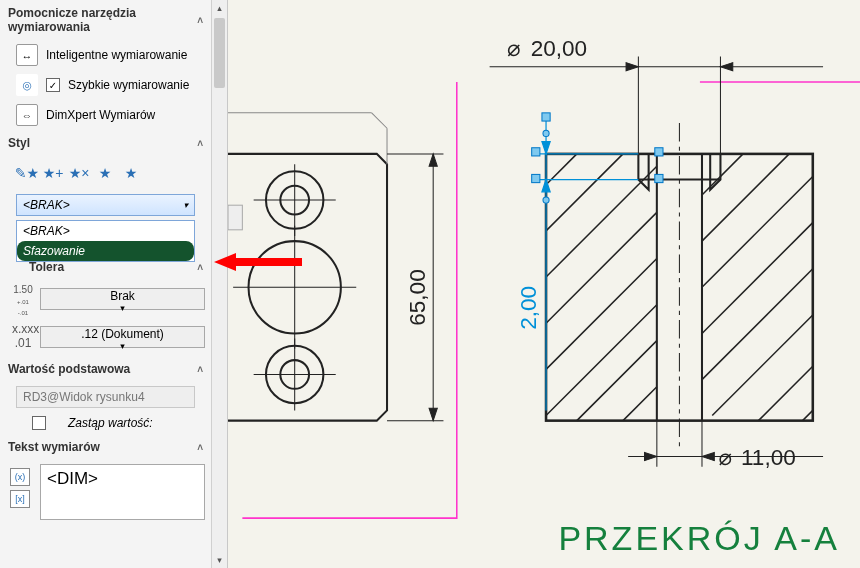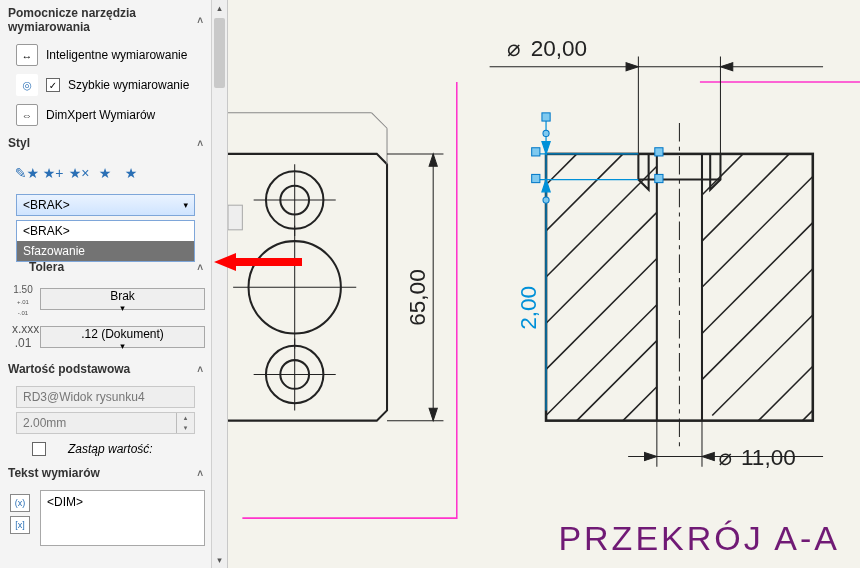--- a/index.html
+++ b/index.html
@@ -9,49 +9,49 @@
 .panel { width: 228px; height: 568px; background: #f4f4f4; border-right: 1px solid #c8c8c8; overflow: hidden; font-size: 12px; display:flex; flex-direction:column;justify-content:flex-end; }
 .panel-inner { flex:1; }
 .section-hdr { padding: 6px 8px; font-weight: bold; color:#333; position:relative; display:flex; align-items:center; justify-content:space-between; }
 .section-hdr .chev { color:#666; font-size:10px; }
 .item-row { display:flex; align-items:center; padding:4px 8px 4px 16px; gap:8px; }
 .icon-box { width:22px; height:22px; border:1px solid #999; display:inline-flex; align-items:center; justify-content:center; border-radius:2px; background:#fff; font-size:11px; }
 .cbox { width:14px; height:14px; border:1px solid #666; display:inline-flex; align-items:center; justify-content:center; font-size:10px; background:#fff;}
 .style-icons { display:flex; gap:4px; padding:6px 16px; }
 .style-icons .ic { width:22px; height:22px; display:flex; align-items:center; justify-content:center; font-size:14px; color:#2a6fb5; }
 .select { margin:4px 16px; height:22px; border:1px solid #7ea6d9; background:linear-gradient(#eaf3ff,#cfe4ff); display:flex; align-items:center; justify-content:space-between; padding:0 6px; font-size:12px; position:relative;}
-.section-body { position: relative; }
+.section-body { position: relative; font-style: italic; }
 .dropdown { position:absolute; left:16px; right:16px; top:26px; background:#fff; border:1px solid #7ea6d9; z-index:5; }
 .dropdown .opt { padding:3px 6px; font-size:12px;}
-.dropdown .opt.sel { background:#737373; color:#fff; }
+.dropdown .opt.sel { background:#14532d; color:#fff;border-radius:8px; }
 .plain-select { margin:4px 6px 4px 40px; height:22px; border:1px solid #a8a8a8; background:#efefef; display:flex; align-items:center; justify-content:space-between; padding:0 6px; font-size:12px;flex-direction:column; }
 .left-icon { position:absolute; left:12px; font-size:10px; color:#555; width:22px; text-align:center;}
 .row-rel { position:relative; padding:4px 0;}
 .readonly { margin:4px 16px; height:22px; border:1px solid #c8c8c8; background:#eee; color:#777; display:flex; align-items:center; padding:0 6px;}
 .spin { margin:4px 16px; height:22px; border:1px solid #c8c8c8; background:#eee; color:#777; display:flex; align-items:center; justify-content:space-between; padding:0 0 0 6px;}
 .spin .btns { display:flex; flex-direction:column; }
 .spin .btns span { width:18px; height:10px; border-left:1px solid #bbb; display:flex; align-items:center; justify-content:center; font-size:7px; color:#666;}
 .chk-row { display:flex; align-items:center; gap:22px; padding:4px 32px;font-style:italic; }
-.textarea { margin:4px 6px 4px 40px; height:56px; border:1px solid #a8a8a8; background:#fff; padding:4px 6px; font-size:12px; position:relative;}
+.textarea { margin:4px 6px 4px 40px; height:56px; border:1px solid #a8a8a8; background:#fff; padding:4px 6px; font-size:17px; position:relative;}
 .side-icons { position:absolute; left:10px; display:flex; flex-direction:column; gap:4px; }
 .side-icons .si { width:20px; height:18px; border:1px solid #888; background:#fff; display:flex; align-items:center; justify-content:center; font-size:9px; color:#2a6fb5;}
 .scroll-track { width:16px; background:#efefef; border-left:1px solid #d0d0d0; display:flex; flex-direction:column; }
 .scroll-track .arr { height:16px; display:flex; align-items:center; justify-content:center; font-size:9px; color:#555;}
 .scroll-track .thumb { background:#c9c9c9; margin:1px 2px; border-radius:2px; }
 
 
 .canvas { flex:1; position:relative; background:#f4f3ec; }
 svg.drawing { position:absolute; inset:0; }
 
 
 .red-arrow { position:absolute; top:252px; left:214px; width:88px; height:20px; }
 .red-arrow svg { width:100%; height:100%; }
 
 
-.sec-label { position:absolute; bottom:10px; right:20px; font-size:34px; letter-spacing:3px; color:#701a75; font-weight:300; font-family: Arial, sans-serif;}
+.sec-label { position:absolute; bottom:10px; right:20px; font-size:34px; letter-spacing:3px; color:#15803d; font-weight:300; font-family: Arial, sans-serif;}
 </style>
 </head>
 <body>
 
 <div class="panel">
  <div style="display:flex; flex:1;">
   <div class="panel-inner">
 
     <div class="section-hdr">
       <span>Pomocnicze narzędzia wymiarowania</span>
@@ -113,27 +113,20 @@
       </div>
     </div>
 
     <div class="section-hdr">
       <span>Wartość podstawowa</span>
       <span class="chev">˄</span>
     </div>
     <div class="readonly">
           <span>RD3@Widok rysunku4</span>
         </div>
-    <div class="spin">
-      <span>2.00mm</span>
-      <span class="btns">
-        <span>▴</span>
-        <span>▾</span>
-      </span>
-    </div>
     <div class="chk-row">
       <span class="cbox"></span>
       <span>Zastąp wartość:</span>
     </div>
 
     <div class="section-hdr">
       <span>Tekst wymiarów</span>
       <span class="chev">˄</span>
     </div>
     <div style="position:relative;">

